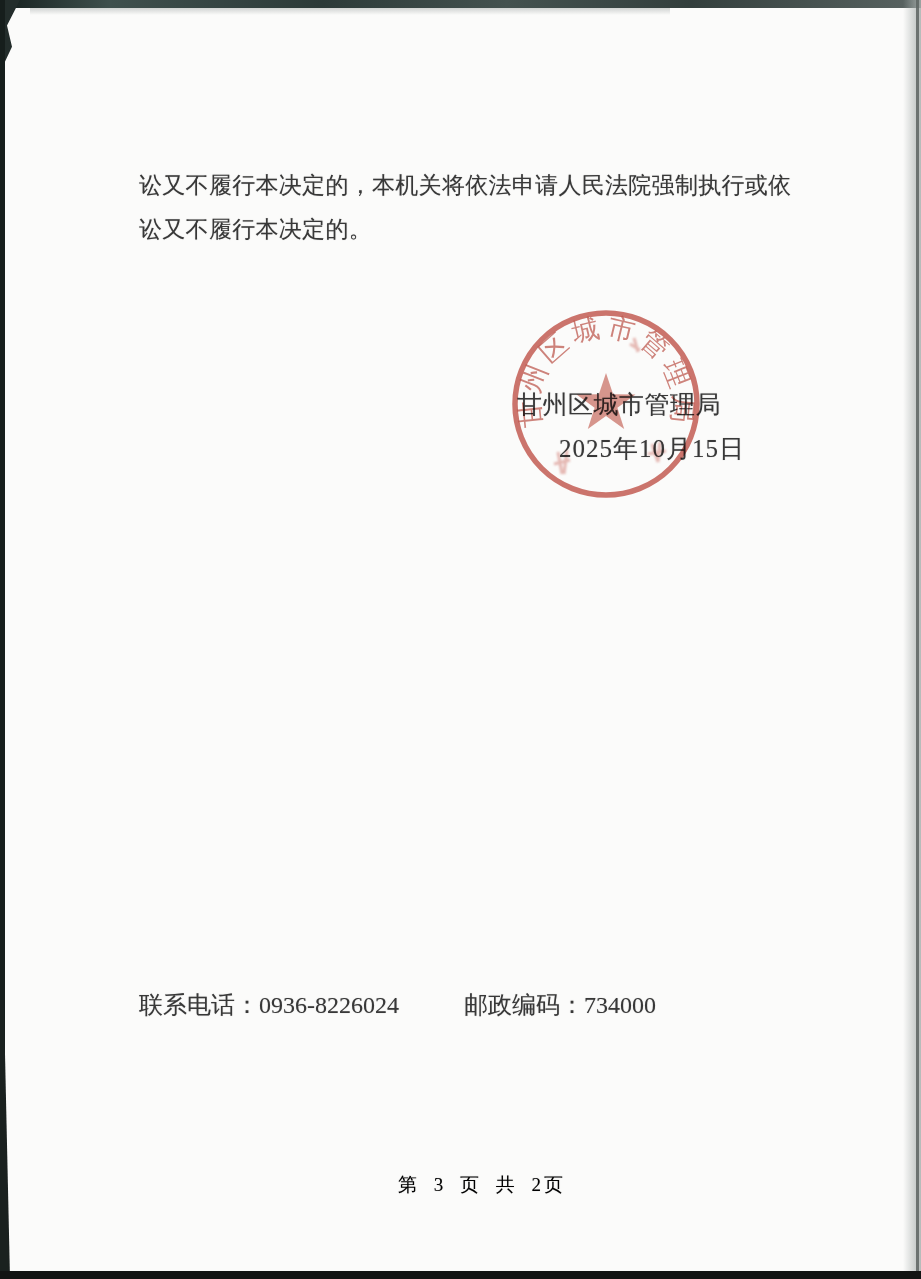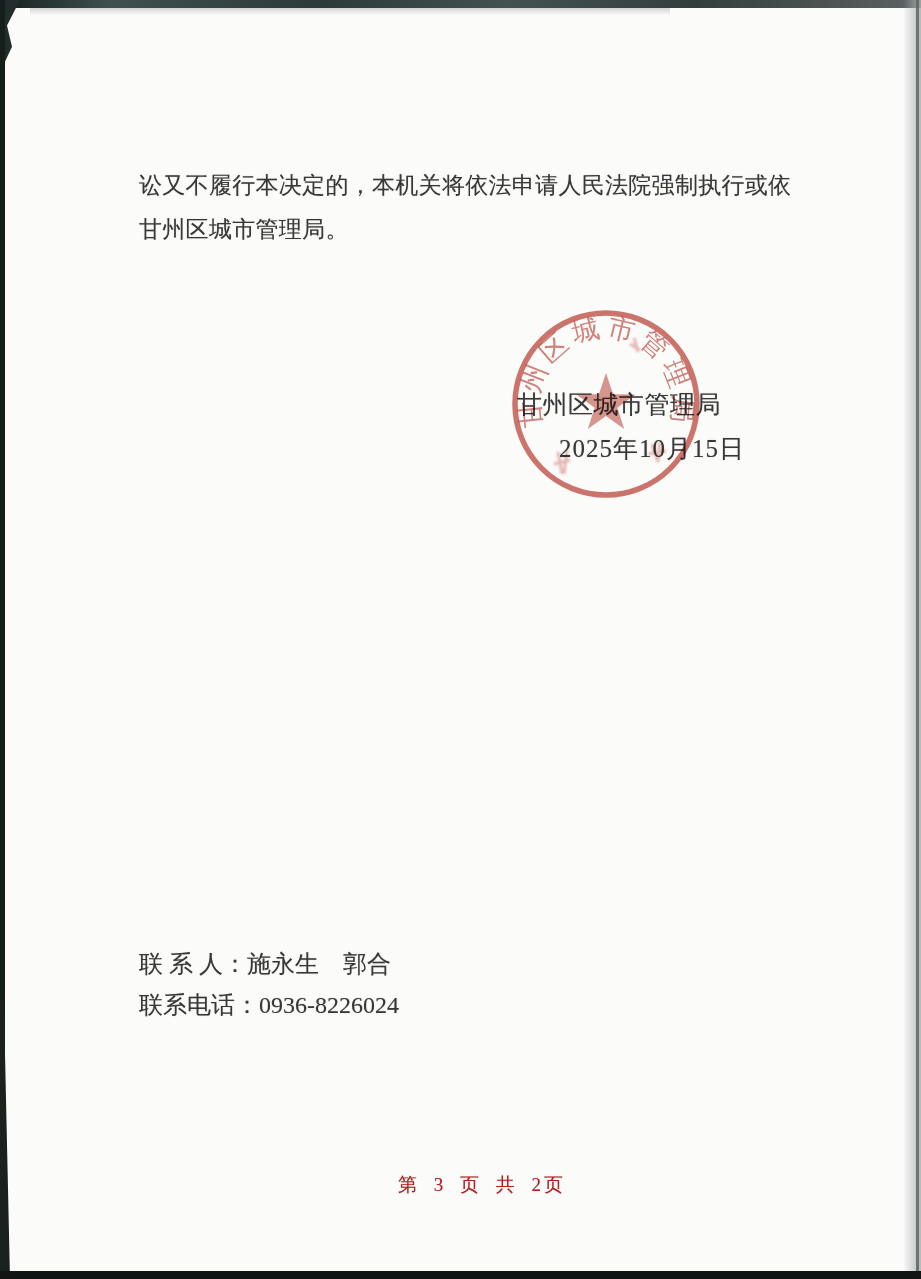--- a/index.html
+++ b/index.html
@@ -29,41 +29,41 @@
   #line1{left:139px;top:170px;}
   #line2{left:139px;top:214px;}
   #line3{left:177px;top:258px;}
   #sig-org{left:517px;top:388px;font-size:25px;letter-spacing:.5px;}
   #sig-date{left:528px;top:432px;font-size:25px;letter-spacing:1px;margin-left:31px;}
   .contact{font-size:24px;}
   #c-person{left:139px;top:948px;}
   #c-address{left:464px;top:948px;}
   #c-phone{left:139px;top:989px;}
   #c-postcode{left:464px;top:989px;}
-  #footer{left:398px;top:1172px;font-size:19px;letter-spacing:3px;word-spacing:6px;color:#b91c1c;}
+  #footer{left:398px;top:1172px;font-size:19px;letter-spacing:3px;word-spacing:6px;color:#000000;}
   
   #seal{position:absolute;left:506px;top:304px;width:200px;height:200px;
     mix-blend-mode:multiply;filter:blur(.6px);}
 </style>
 </head>
 <body>
 
 <div id="scan">
 
   <div class="edge-top"></div>
   <div class="edge-top-shadow"></div>
   <div class="corner-blob"></div>
   <div class="edge-left"></div>
   <div class="edge-left-lower"></div>
   <div class="edge-right-gray"></div>
   <div class="edge-right-line"></div>
   <div class="edge-bottom"></div>
 
   <div id="line1" class="doc-text body-line">讼又不履行本决定的，本机关将依法申请人民法院强制执行或依</div>
-  <div id="line2" class="doc-text body-line">甘州区城市管理局。</div>
+  <div id="line2" class="doc-text body-line">讼又不履行本决定的。</div>
 
   <div id="sig-org" class="doc-text">甘州区城市管理局</div>
   <div id="sig-date" class="doc-text">2025年10月15日</div>
 
   <svg id="seal" viewBox="0 0 200 200">
     <circle cx="100" cy="100" r="91" fill="none" stroke="#c4584e" stroke-width="5.5" opacity=".82"></circle>
     <polygon points="100,69 107.1,90.3 129.5,90.4 111.4,103.7 118.2,125.1 100,112 81.8,125.1 88.6,103.7 70.5,90.4 92.9,90.3" fill="#d07a70" opacity=".78"></polygon>
     <defs>
       <path id="sealArc" d="M 36.9 123.2 A 67.2 67.2 0 1 1 163.1 123.2" fill="none"></path>
     </defs>
@@ -71,18 +71,18 @@
       <textPath href="#sealArc" startOffset="50%" text-anchor="middle">甘州区城市管理局</textPath>
     </text>
 
     <g stroke="#cf6a60" stroke-width="3" opacity=".45" fill="none" filter="blur(1px)">
       <path d="M52 148 l4 22 M61 146 l-3 24 M48 160 l16 -4"></path>
       <path d="M146 140 l6 18 M154 138 l-2 20 M142 150 l18 -3"></path>
       <path d="M124 40 l10 6 M128 34 l4 14"></path>
     </g>
   </svg>
 
-  <div id="c-person" class="doc-text contact">联 系 人：施永生　郭合</div>
   <div id="c-phone" class="doc-text contact">联系电话：0936-8226024</div>
+  <div id="c-postcode" class="doc-text contact">邮政编码：734000</div>
 
   <div id="footer" class="doc-text">第 3 页 共 2页</div>
 
 </div>
 
 </body></html>

